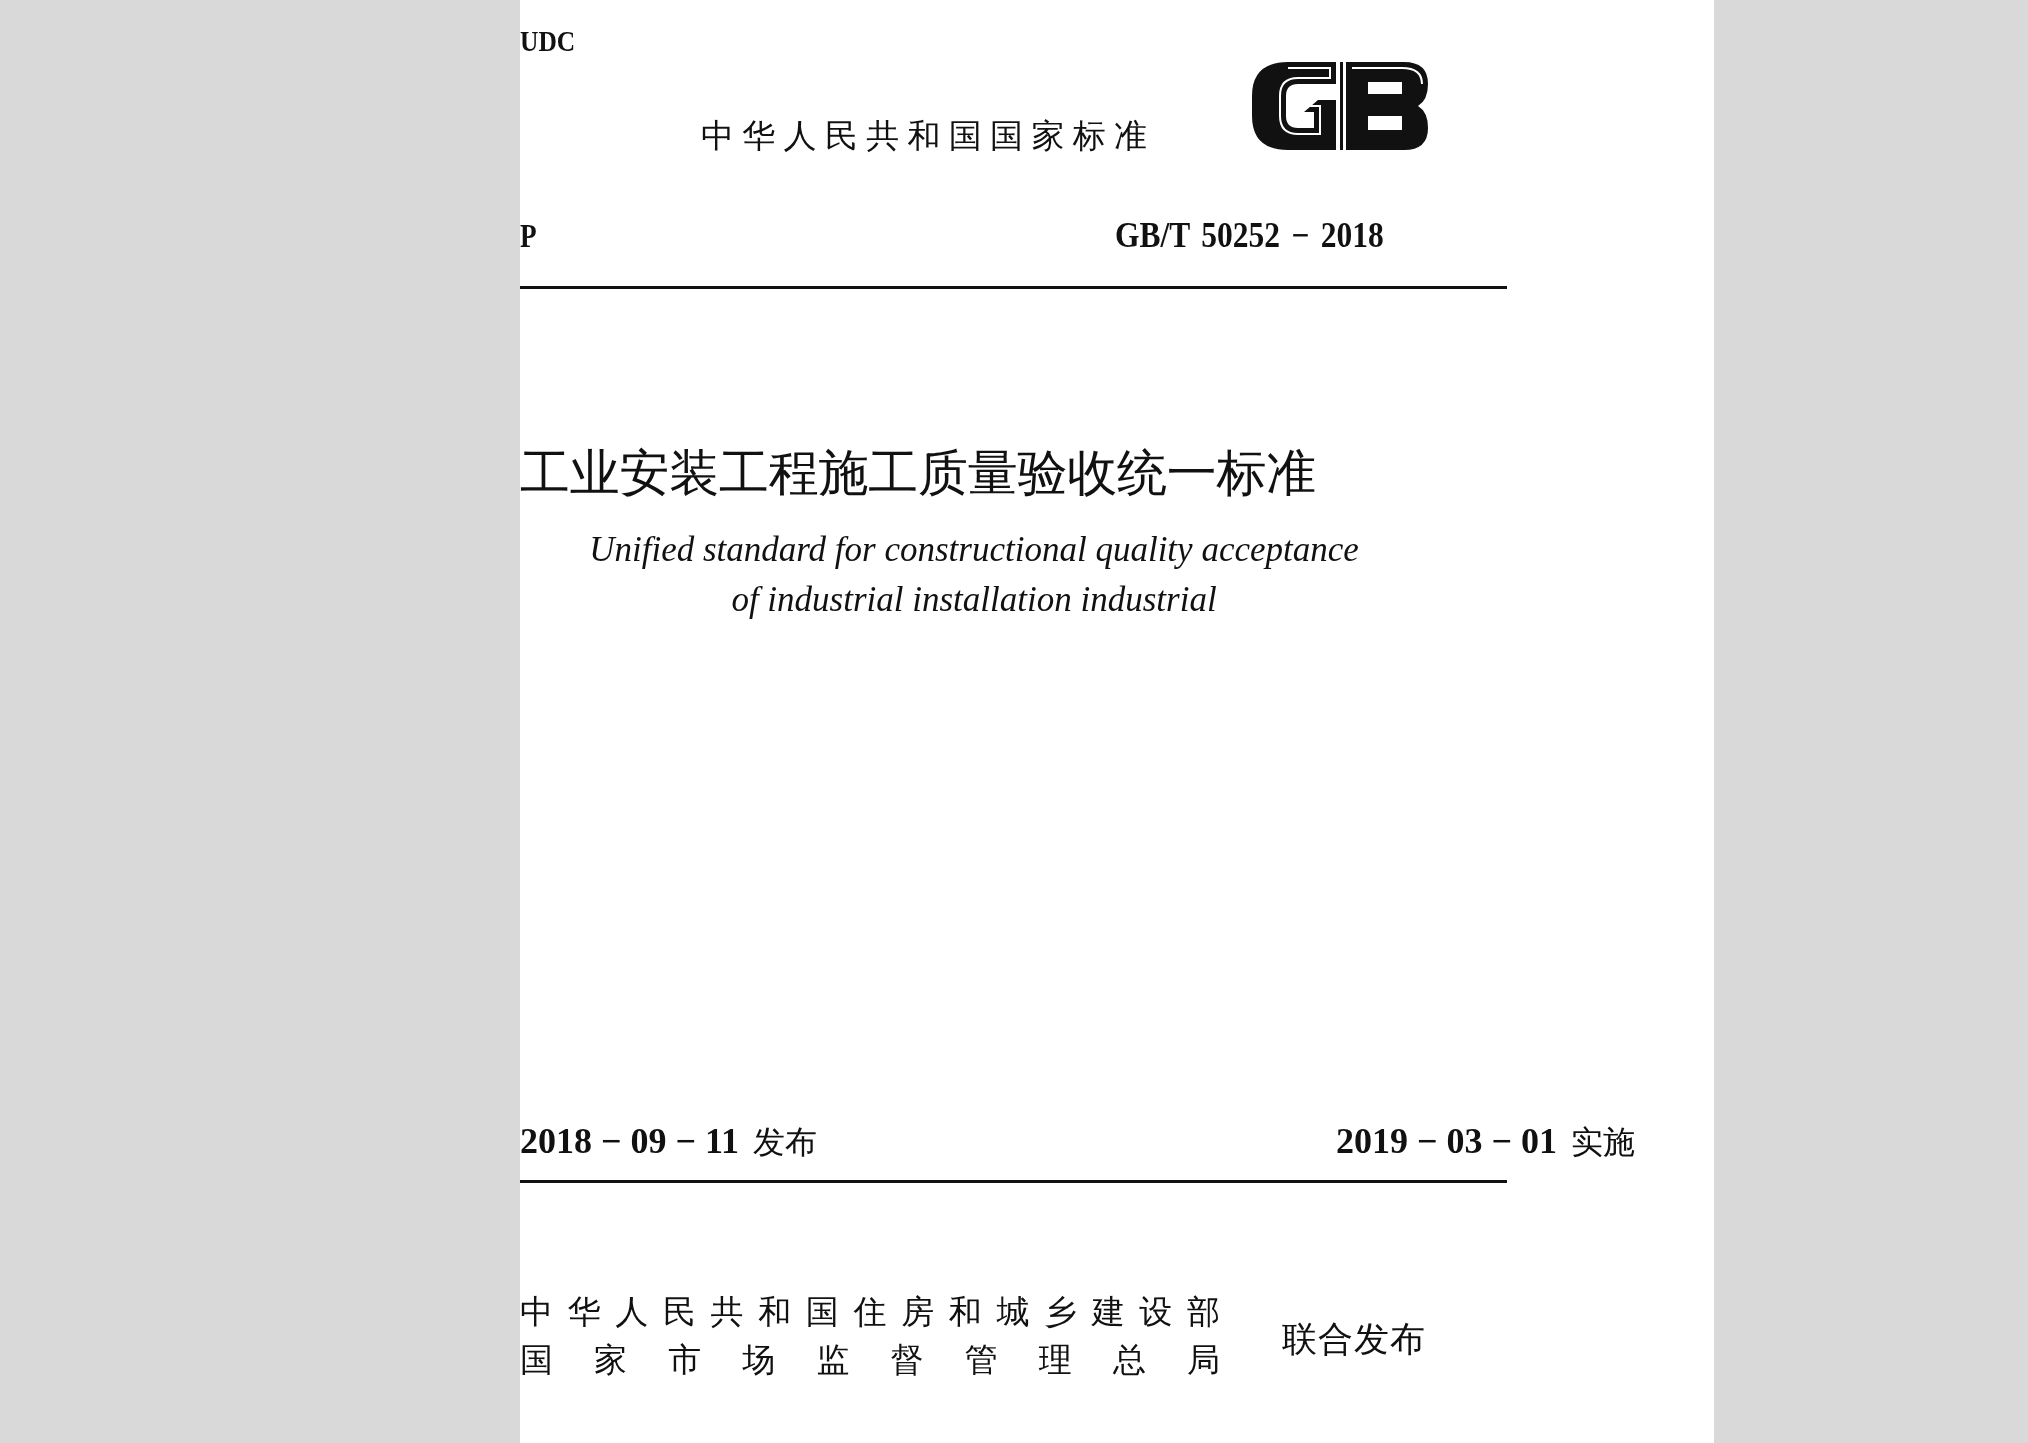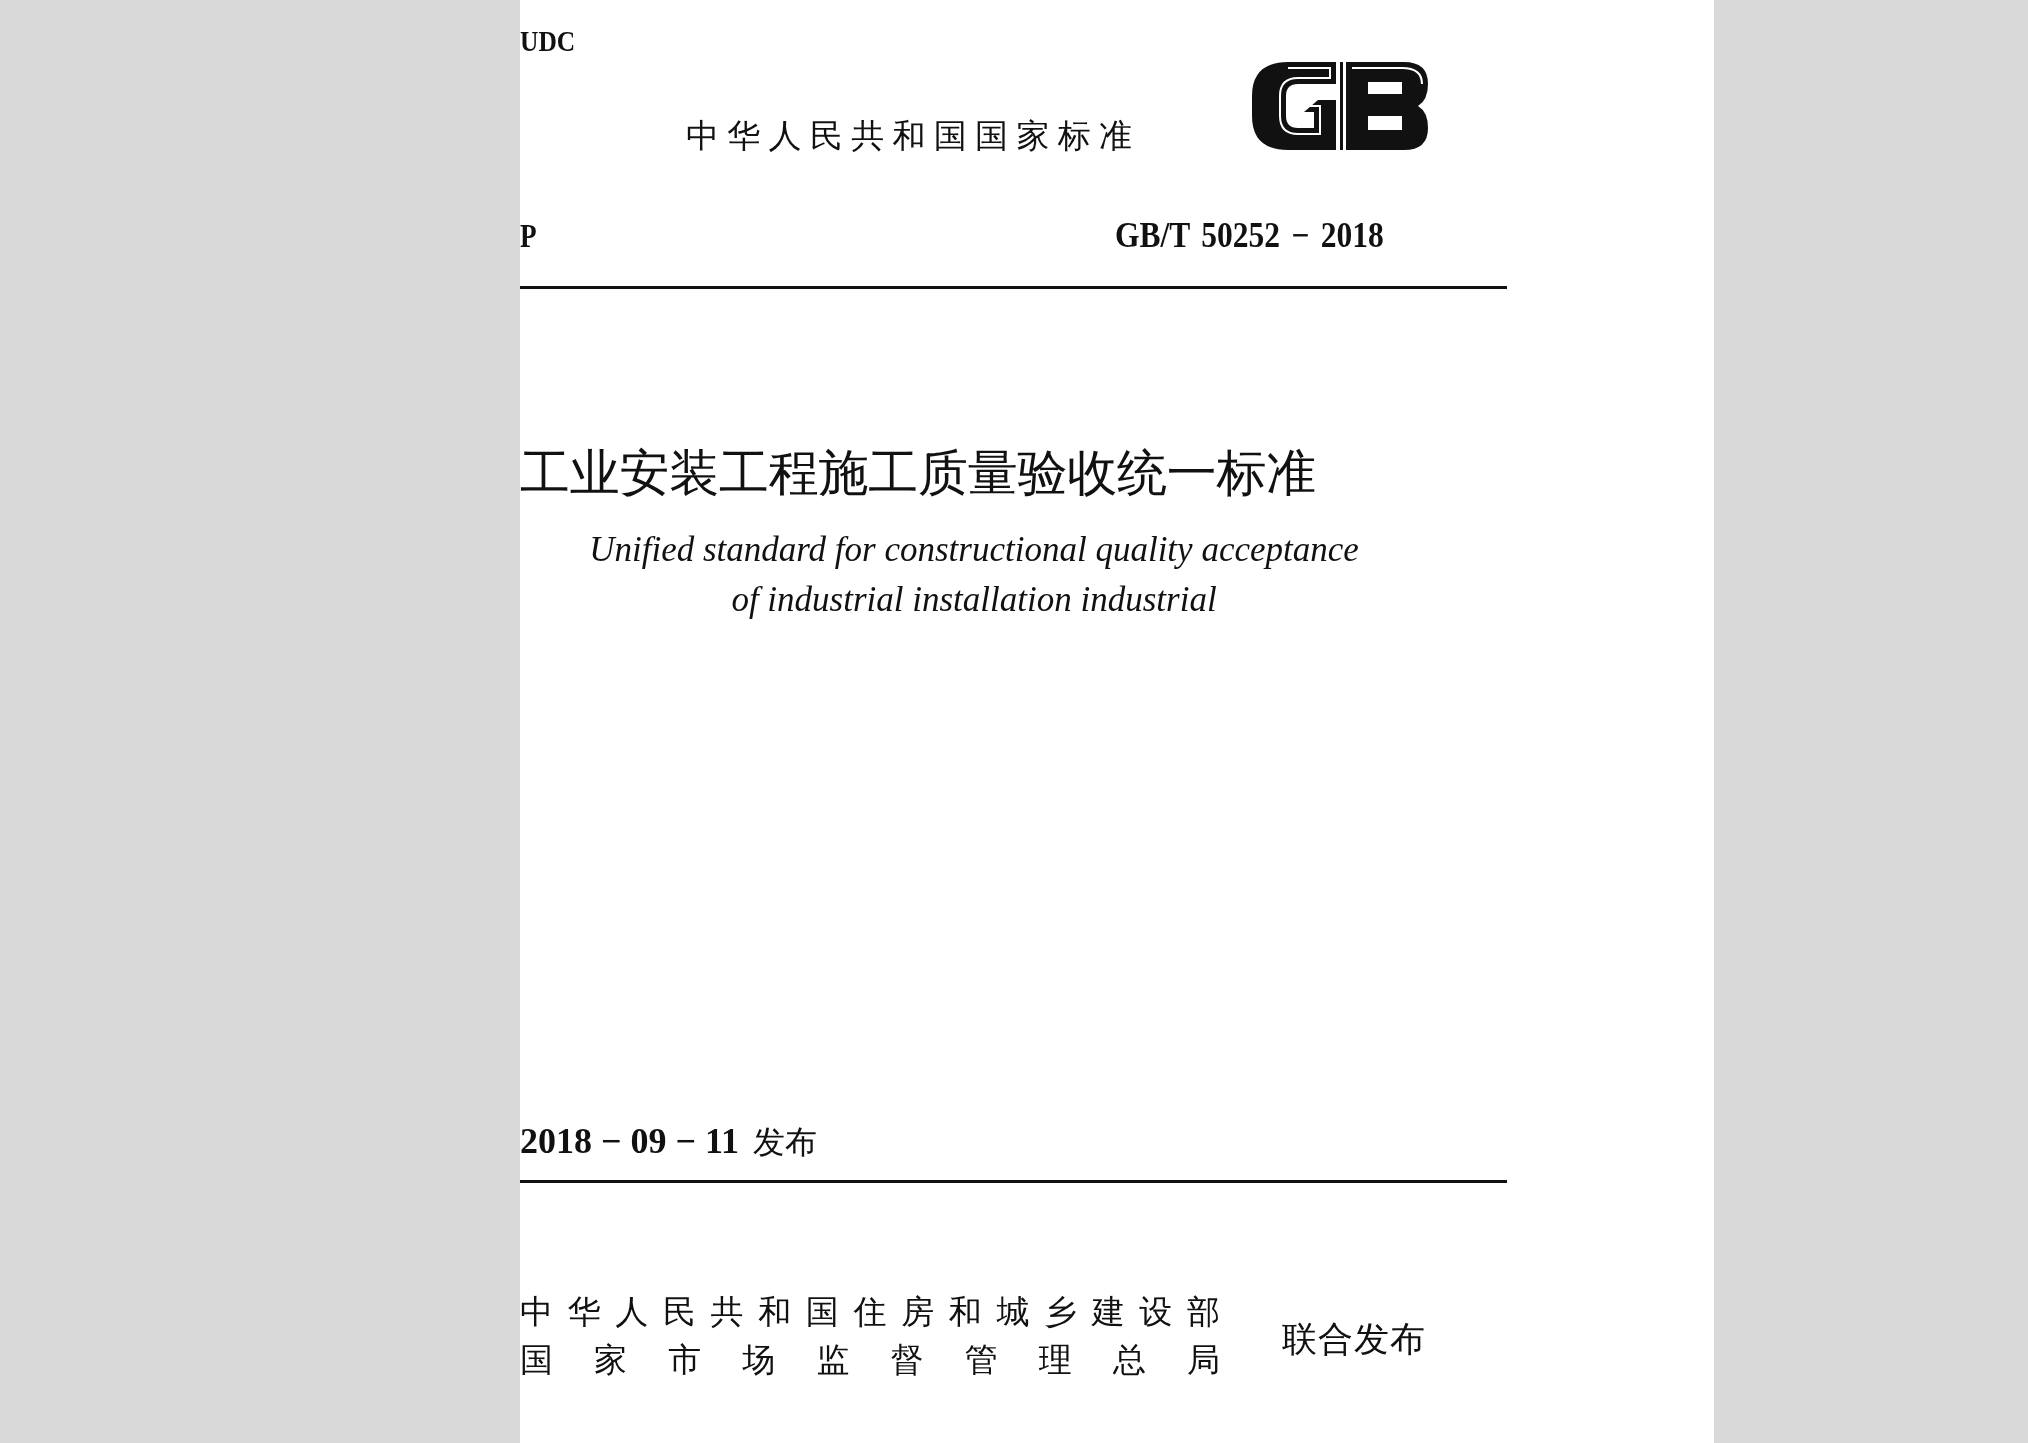--- a/index.html
+++ b/index.html
@@ -7,21 +7,21 @@
     width:2028px; height:1443px; background:#d9d9d9; position:relative; overflow:hidden;
   }
   .page {
     position:absolute; left:520px; top:0; width:1194px; height:1443px; background:#ffffff; overflow:hidden;
   }
   .abs { position:absolute; white-space:nowrap; color:#111; }
   .serif { font-family:"Liberation Serif","DejaVu Serif",serif; }
   .sans { font-family:"DejaVu Sans","Liberation Sans",sans-serif; }
   .udc { left:0; top:24px; font-size:30px; font-weight:bold; transform:scaleX(0.85); transform-origin:left top; }
   .class-p { left:0; top:217px; font-size:34px; font-weight:bold; transform:scaleX(0.8); transform-origin:left top; }
-  .nat-std { left:166px; top:114px; font-size:33px; letter-spacing:8.3px; }
+  .nat-std { left:181px; top:114px; font-size:33px; letter-spacing:8.3px; }
   .logo { left:728px; top:60px; width:184px; height:92px; }
   .code { left:595px; top:216px; font-size:35px; font-weight:bold; transform:scaleX(0.9); transform-origin:left top; word-spacing:4px; }
   .rule { position:absolute; left:0; width:987px; height:3px; background:#111; }
   .rule.top { top:286px; }
   .rule.mid { top:1180px; }
   .title-cn { left:0; top:440px; font-size:50px; letter-spacing:-0.25px; }
   .title-en { position:absolute; left:0; width:908px; text-align:center; font-size:35px; color:#111;font-style:italic; }
   .title-en.l1 { top:530px; }
   .title-en.l2 { top:580px; }
   .date { top:1120px; font-size:36px; font-weight:bold; }
@@ -64,20 +64,23 @@
 
   <div class="abs serif title-cn">工业安装工程施工质量验收统一标准</div>
 
   <div class="title-en serif l1">Unified standard for constructional quality acceptance</div>
   <div class="title-en serif l2">of industrial installation industrial</div>
 
   <div class="abs serif date left">
     <span>2018 − 09 − 11</span><span class="cn">发布</span>
   </div>
 
+  <div class="abs serif date right">
+    <span>2019 − 03 − 01</span><span class="cn">实施</span>
+  </div>
 
   <div class="rule mid"></div>
 
   <div class="issuer-line sans l1">
     <span>中</span>
     <span>华</span>
     <span>人</span>
     <span>民</span>
     <span>共</span>
     <span>和</span>

